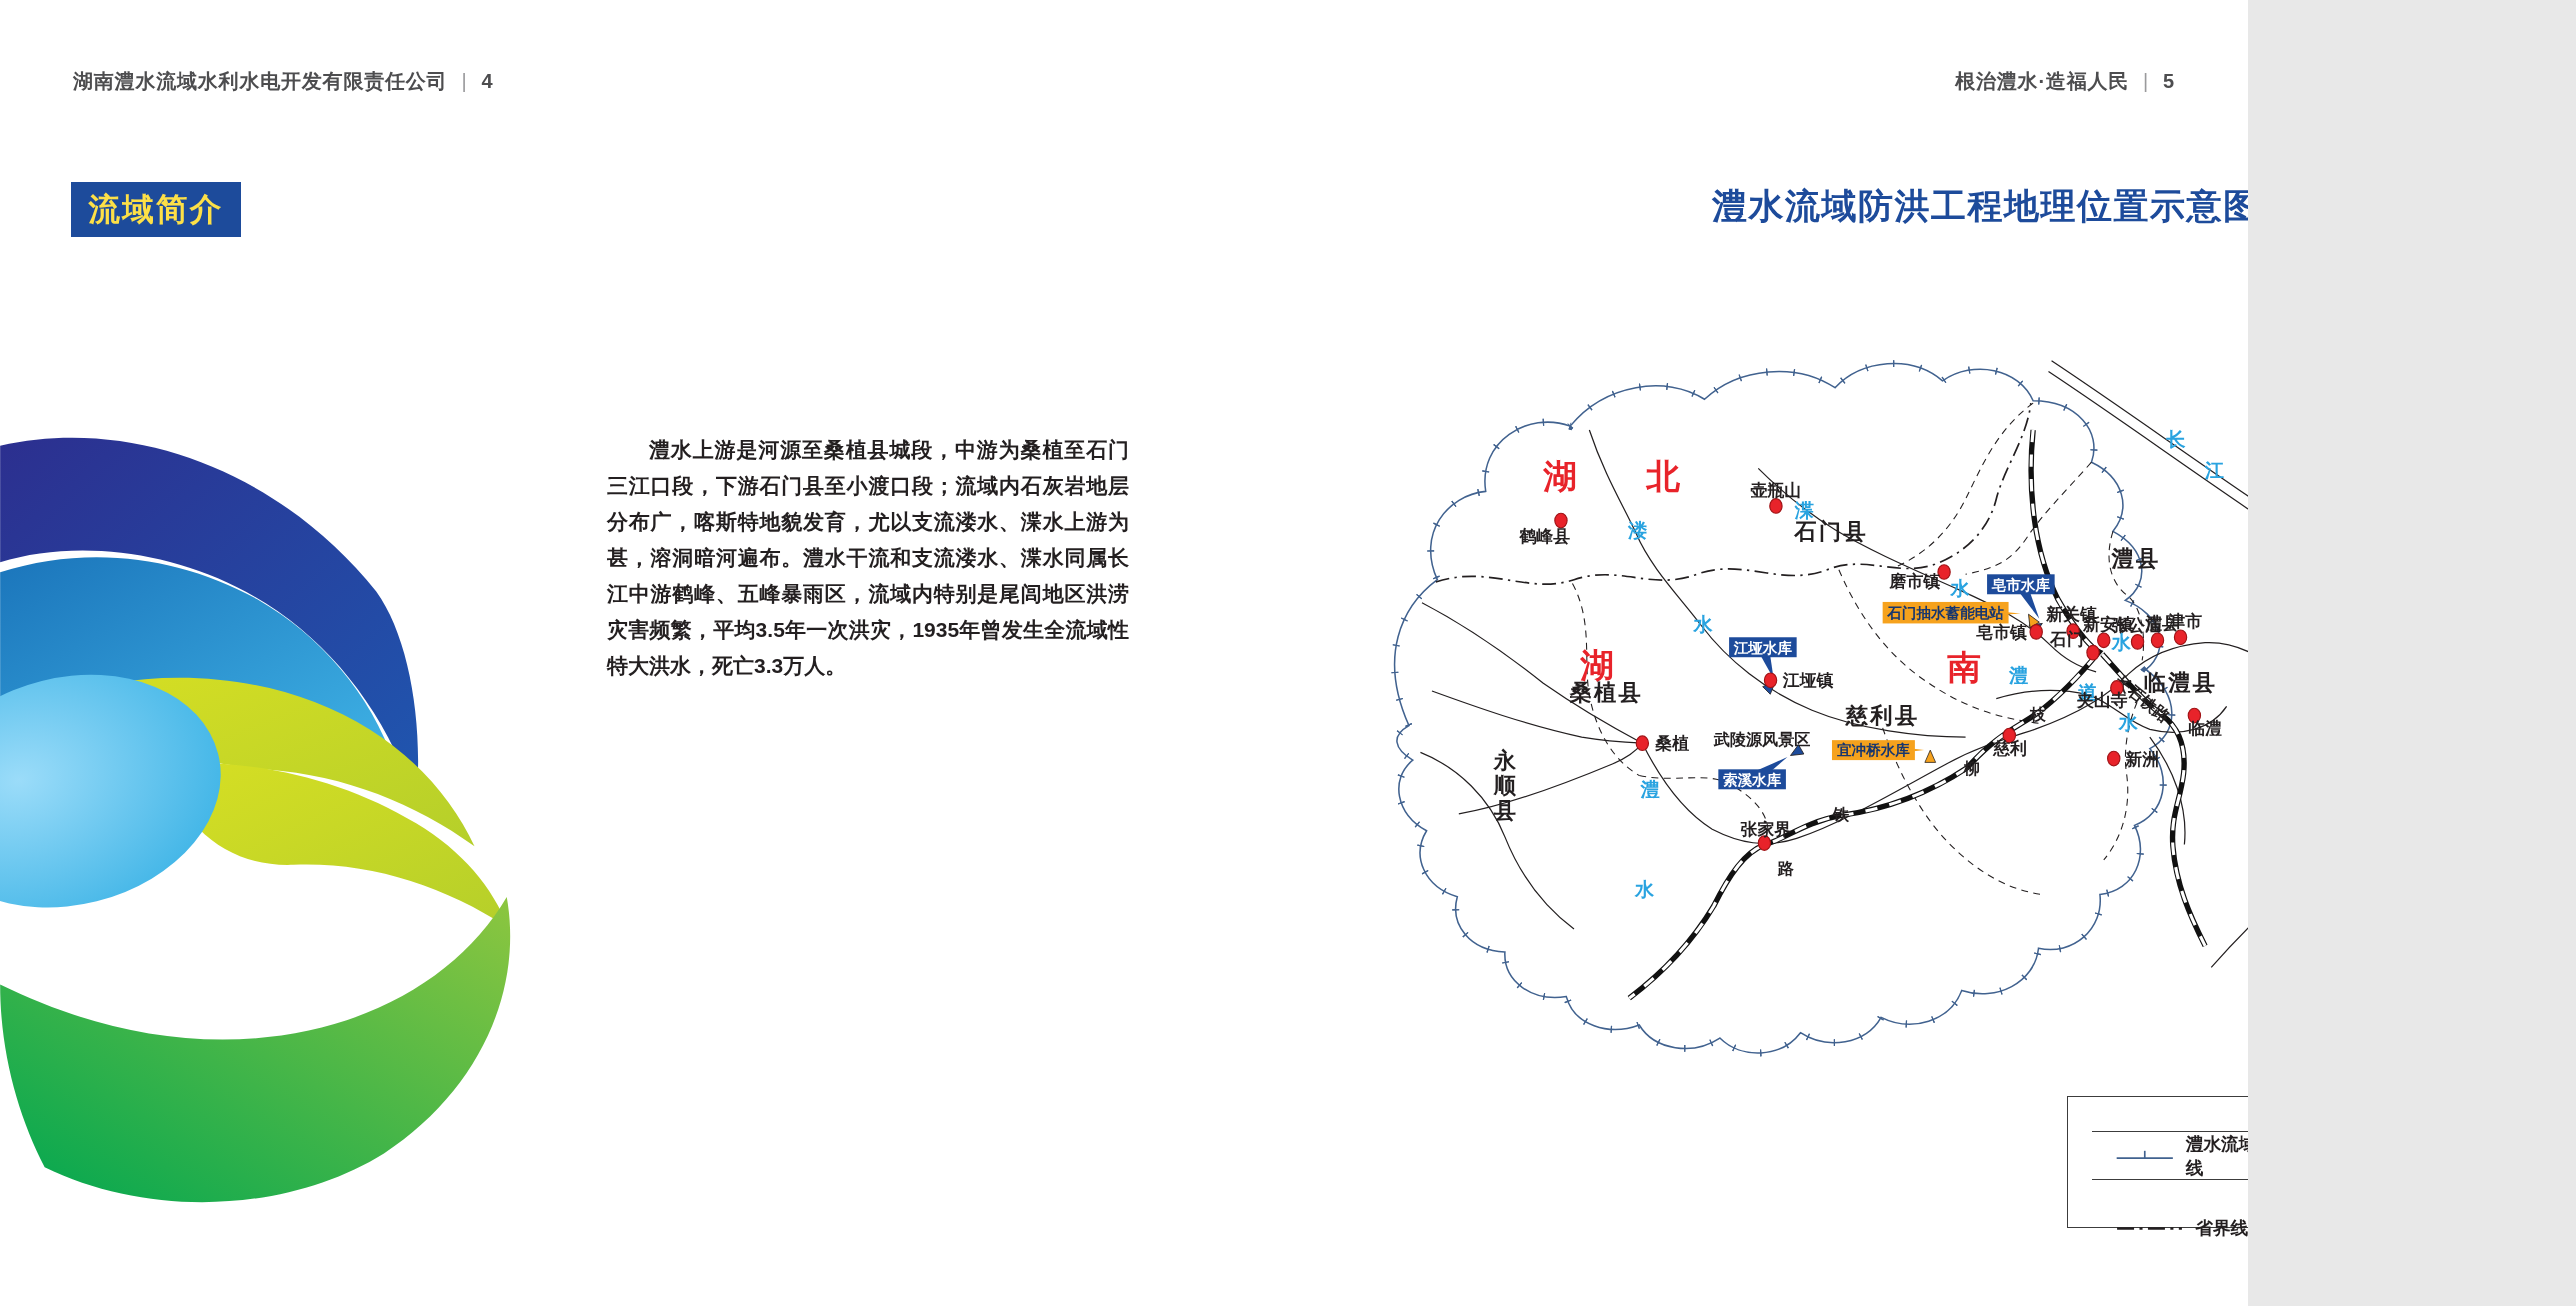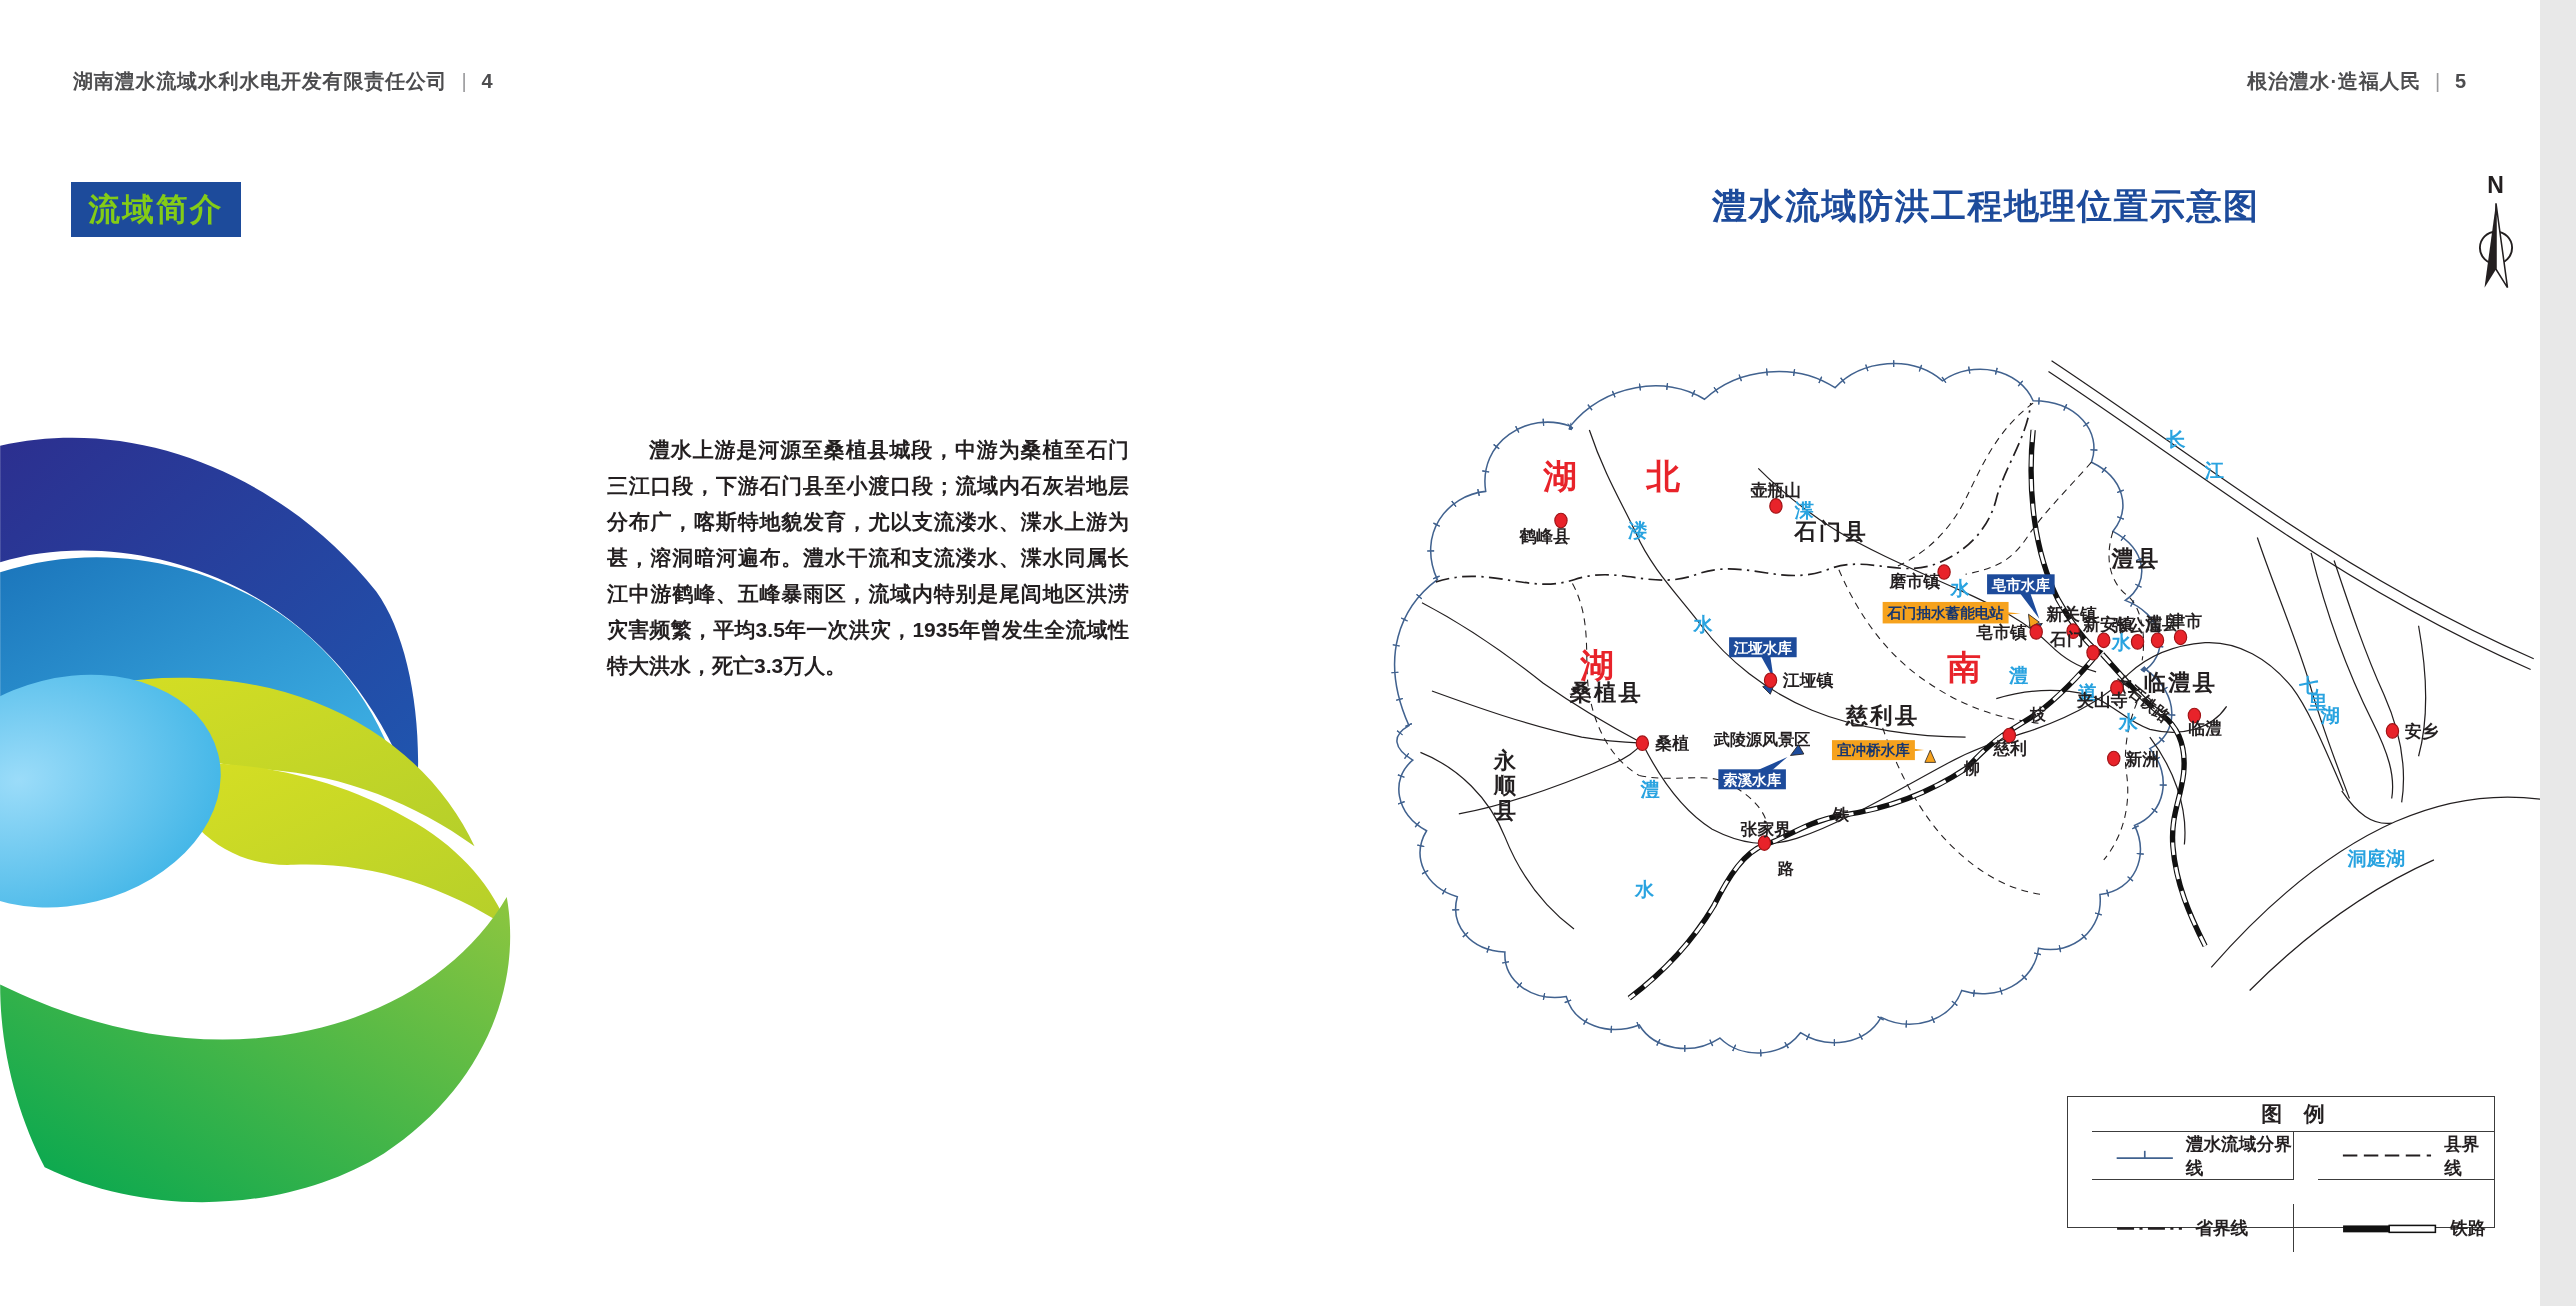--- a/index.html
+++ b/index.html
@@ -1,23 +1,23 @@
 <!DOCTYPE html>
 <html style="font-size:12.3px"><head>
 <meta charset="utf-8">
 <style>
   html,body{margin:0;padding:0;background:#e8e8e8;}
-  #page{position:relative;width:2540px;height:1306px;background:#ffffff;overflow:hidden;
+  #page{position:relative;width:2248px;height:1306px;background:#ffffff;overflow:hidden;
         font-family:"Liberation Sans", sans-serif;}
   .hdr{position:absolute;top:68px;font-size:20px;font-weight:700;color:#4d4d4f;letter-spacing:0.8px;}
   .hdr .sep{color:#9a9a9c;font-weight:400;margin:0 14px;}
   #hdr-left{left:73px;}
   #hdr-right{right:73px;text-align:center;}
   #badge{position:absolute;left:71px;top:182px;width:170px;height:55px;background:#1d4b9b;
-         color:#84cc16;font-size:31.5px;font-weight:700;display:flex;align-items:center;justify-content:center;
+         color:#fde047;font-size:31.5px;font-weight:700;display:flex;align-items:center;justify-content:center;
          letter-spacing:2.3px;}
   #body-text{position:absolute;left:607px;top:432px;width:522px;color:#231f20;
              font-size:21px;font-weight:700;line-height:36px;text-align:justify;}
   #body-text p{margin:0 0 38px 0;text-indent:2em;}
   #map-title{position:absolute;left:1712px;top:183px;width:553px;text-align:left;
              color:#1d4b9b;font-size:35px;font-weight:700;letter-spacing:1.5px;}
   #compass{position:absolute;left:2461px;top:174px;width:69px;height:134px;text-align:center;}
   #compass .n{font-size:23px;font-weight:700;color:#231f20;line-height:23px;}
   #legend{position:absolute;left:2067px;top:1096px;width:428px;height:132px;border:1.5px solid #3c3c3c;
           background:#fff;box-sizing:border-box;padding-left:24px;}

